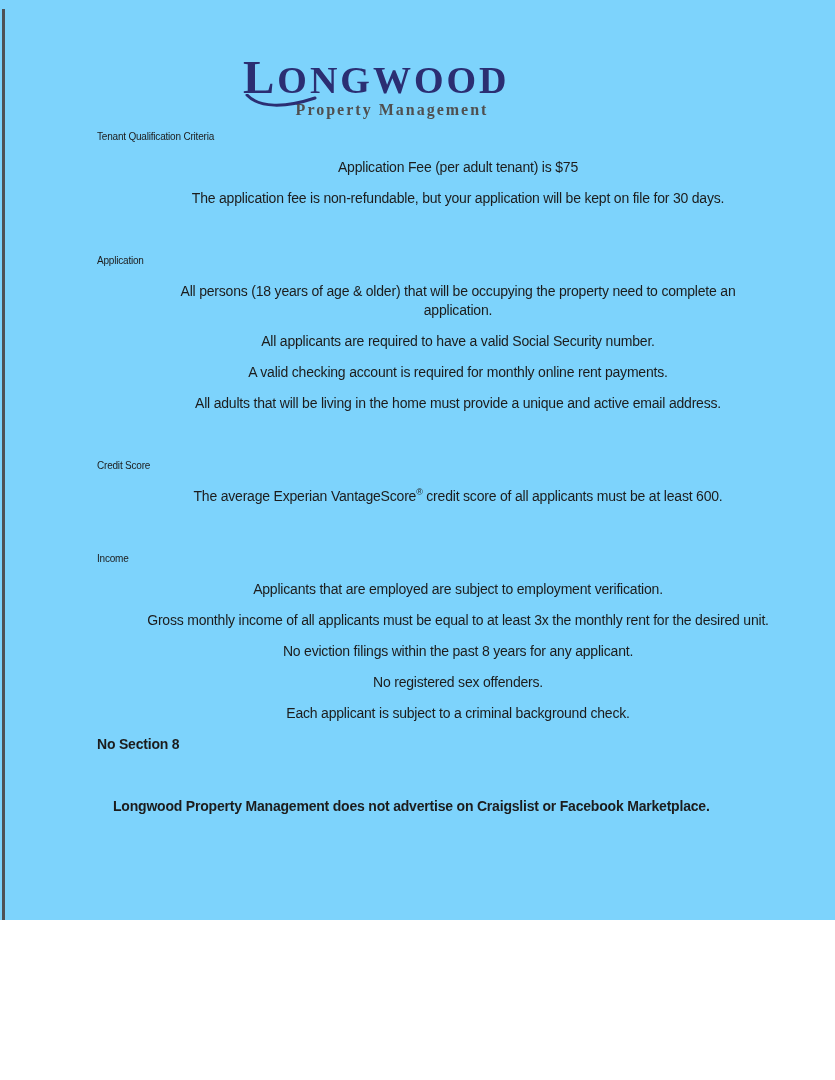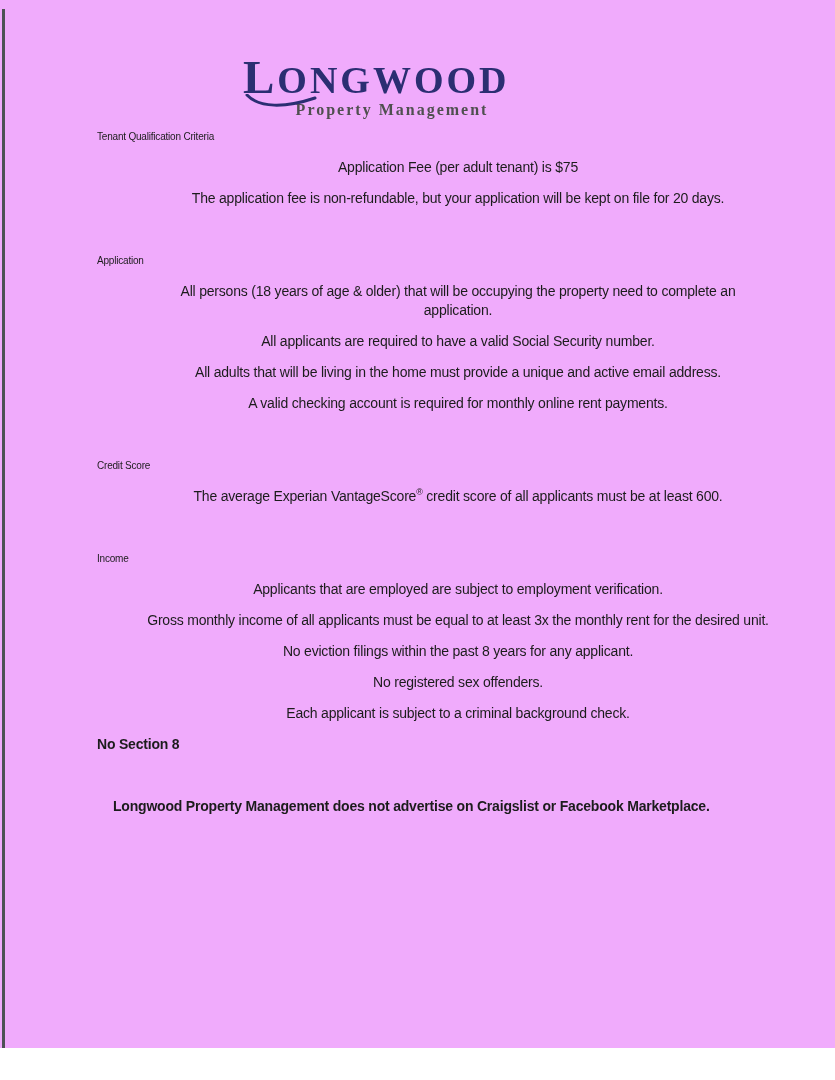--- a/index.html
+++ b/index.html
@@ -3,22 +3,22 @@
 <meta charset="utf-8">
 <style>
   html, body {
     margin: 0;
     padding: 0;
     background: #ffffff;
   }
   .page {
     position: relative;
     width: 835px;
-    height: 1048px;
-    background: #f0abfc;
+    height: 920px;
+    background: #7dd3fc;
     overflow: hidden;
     font-family: "Liberation Sans", sans-serif;
     color: #1c1c1c;
   }
   .edge-line {
     position: absolute;
     left: 2px;
     top: 9px;
     width: 3px;
     height: 1071px;
@@ -111,30 +111,30 @@
       <path d="M2 1 C 14 14, 40 14, 70 4" fill="none" stroke="#2b2e72" stroke-width="3" stroke-linecap="round"></path>
     </svg>
     <div class="logo-sub">Property Management</div>
   </header>
 
   <main class="content">
 
     <section>
       <h2>Tenant Qualification Criteria</h2>
       <p>Application Fee (per adult tenant) is $75</p>
-      <p>The application fee is non-refundable, but your application will be kept on file for 20 days.</p>
+      <p>The application fee is non-refundable, but your application will be kept on file for 30 days.</p>
     </section>
 
     <section>
       <h2>Application</h2>
       <p>All persons (18 years of age &amp; older) that will be occupying the property need to complete an
 application.</p>
       <p>All applicants are required to have a valid Social Security number.</p>
+      <p>A valid checking account is required for monthly online rent payments.</p>
       <p>All adults that will be living in the home must provide a unique and active email address.</p>
-      <p>A valid checking account is required for monthly online rent payments.</p>
     </section>
 
     <section>
       <h2>Credit Score</h2>
       <p>The average Experian VantageScore<sup>®</sup> credit score of all applicants must be at least 600.</p>
     </section>
 
     <section>
       <h2>Income</h2>
       <p>Applicants that are employed are subject to employment verification.</p>

